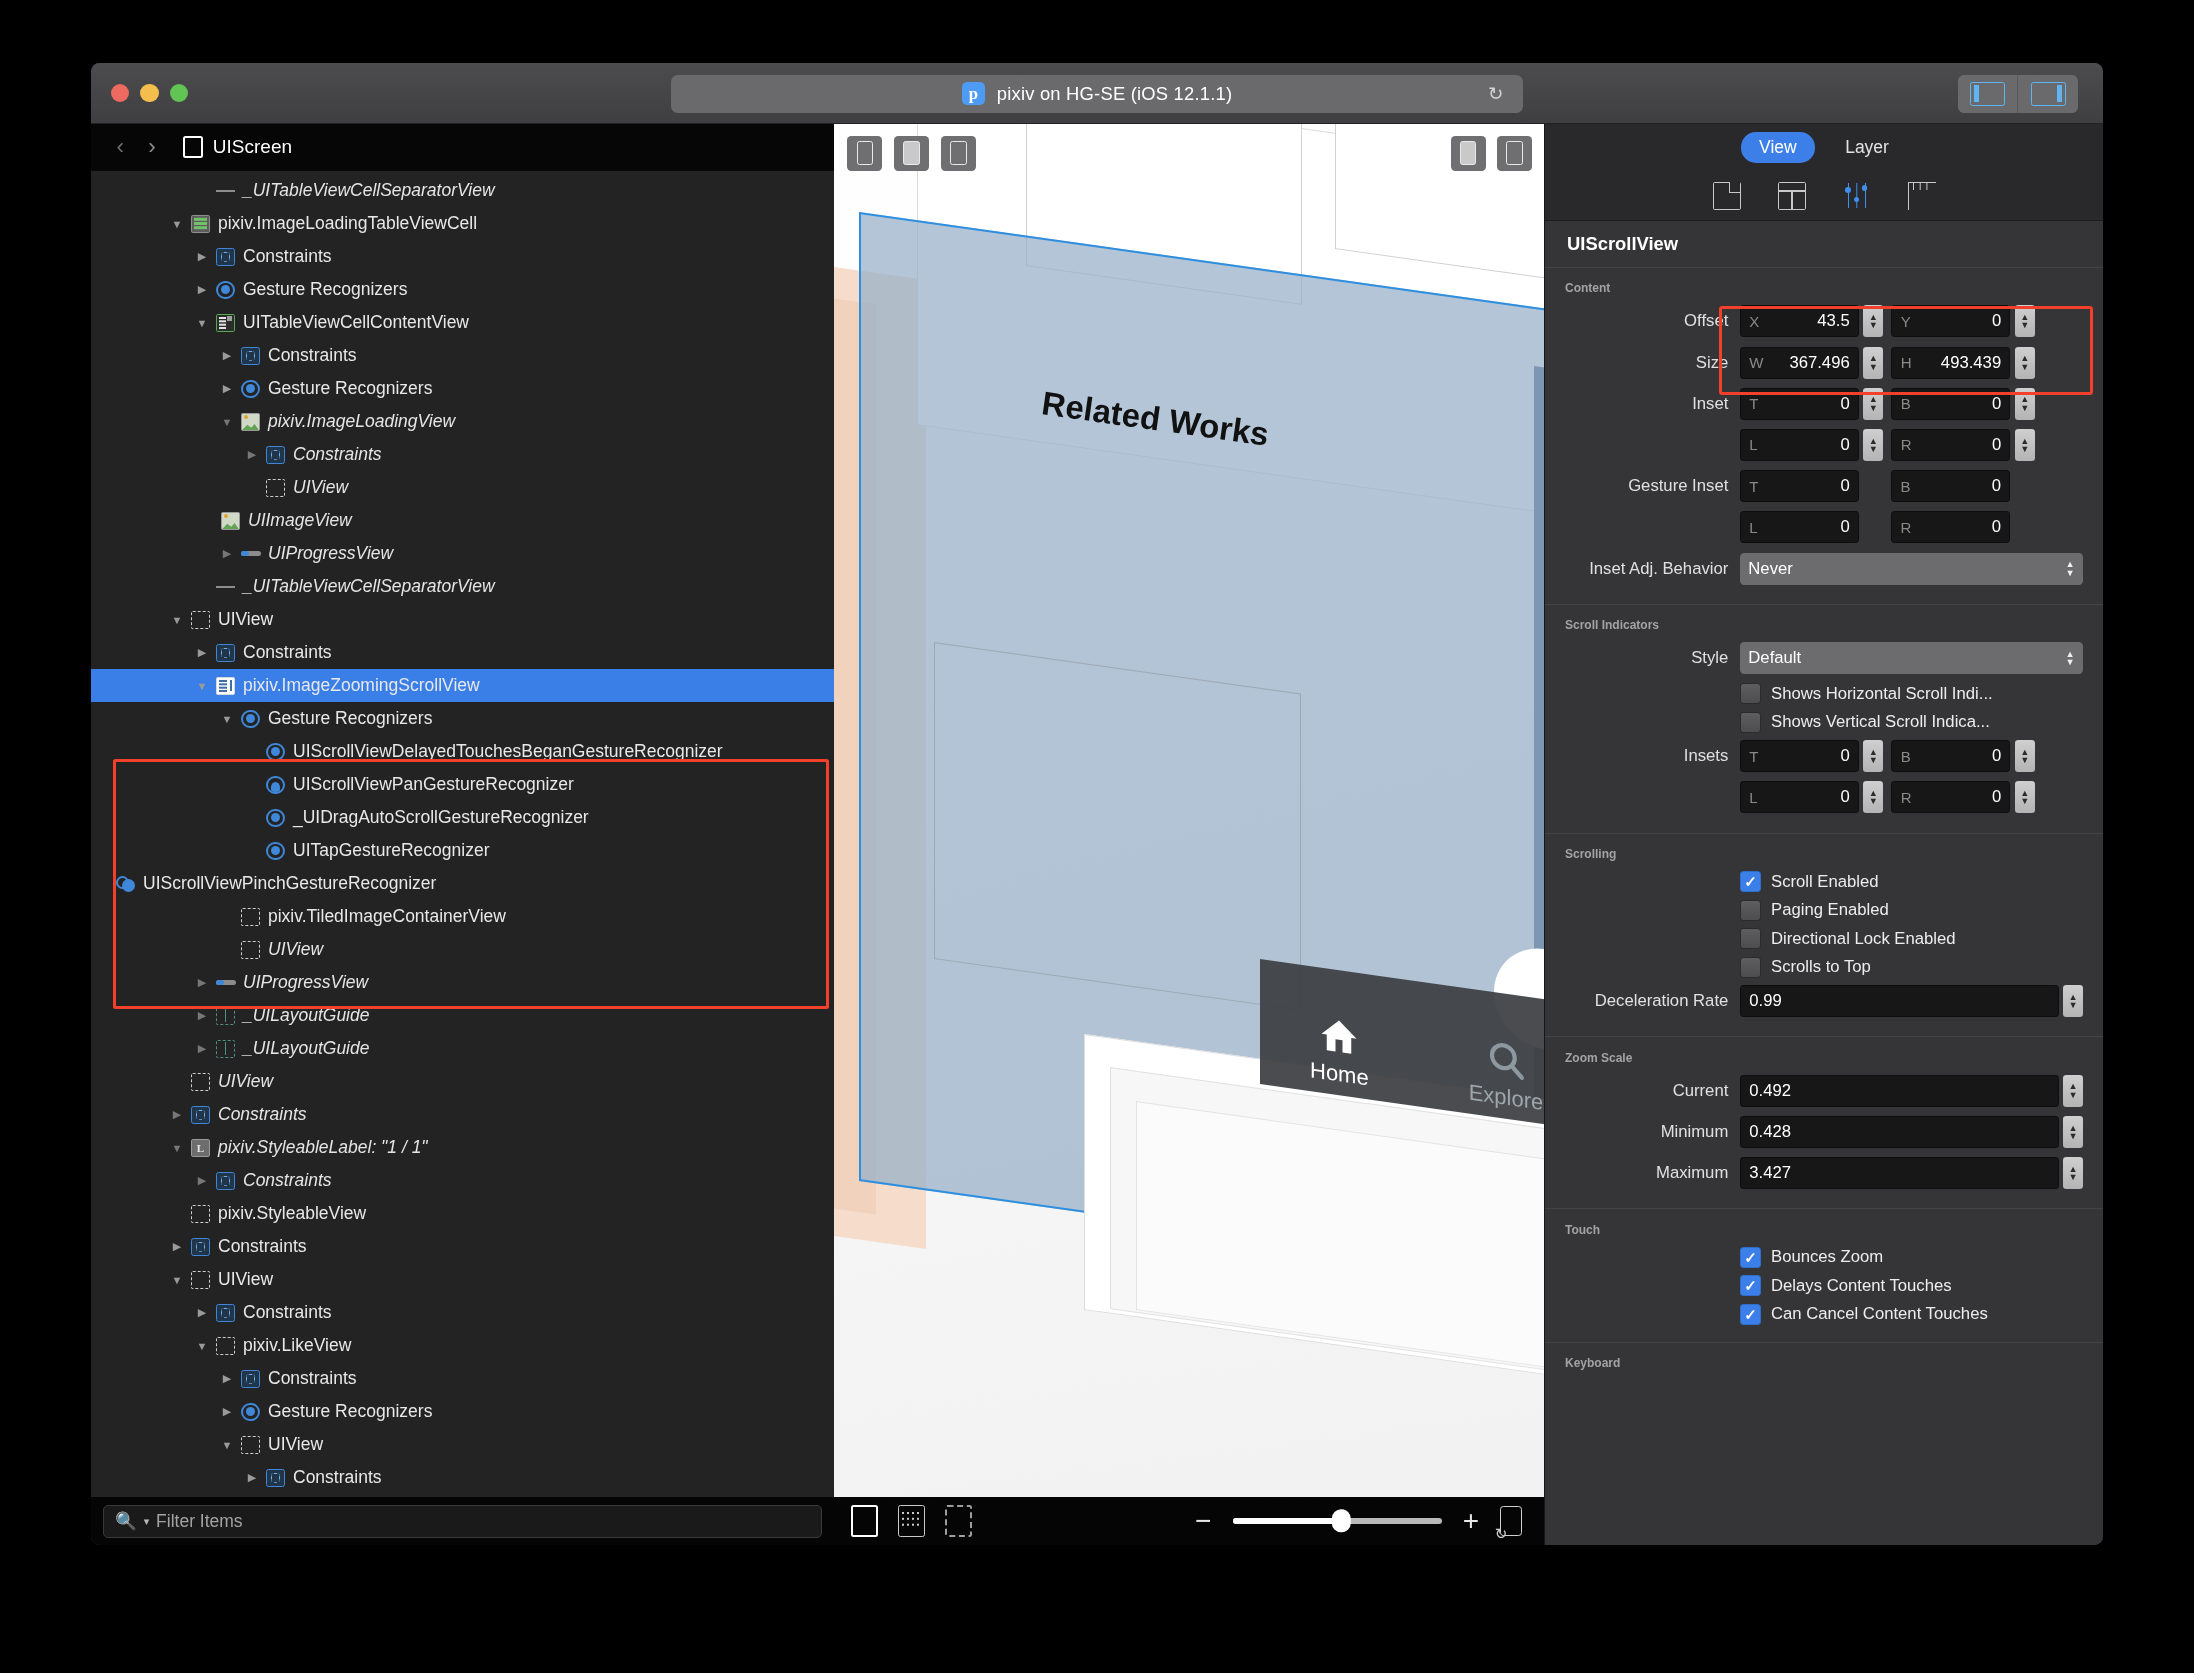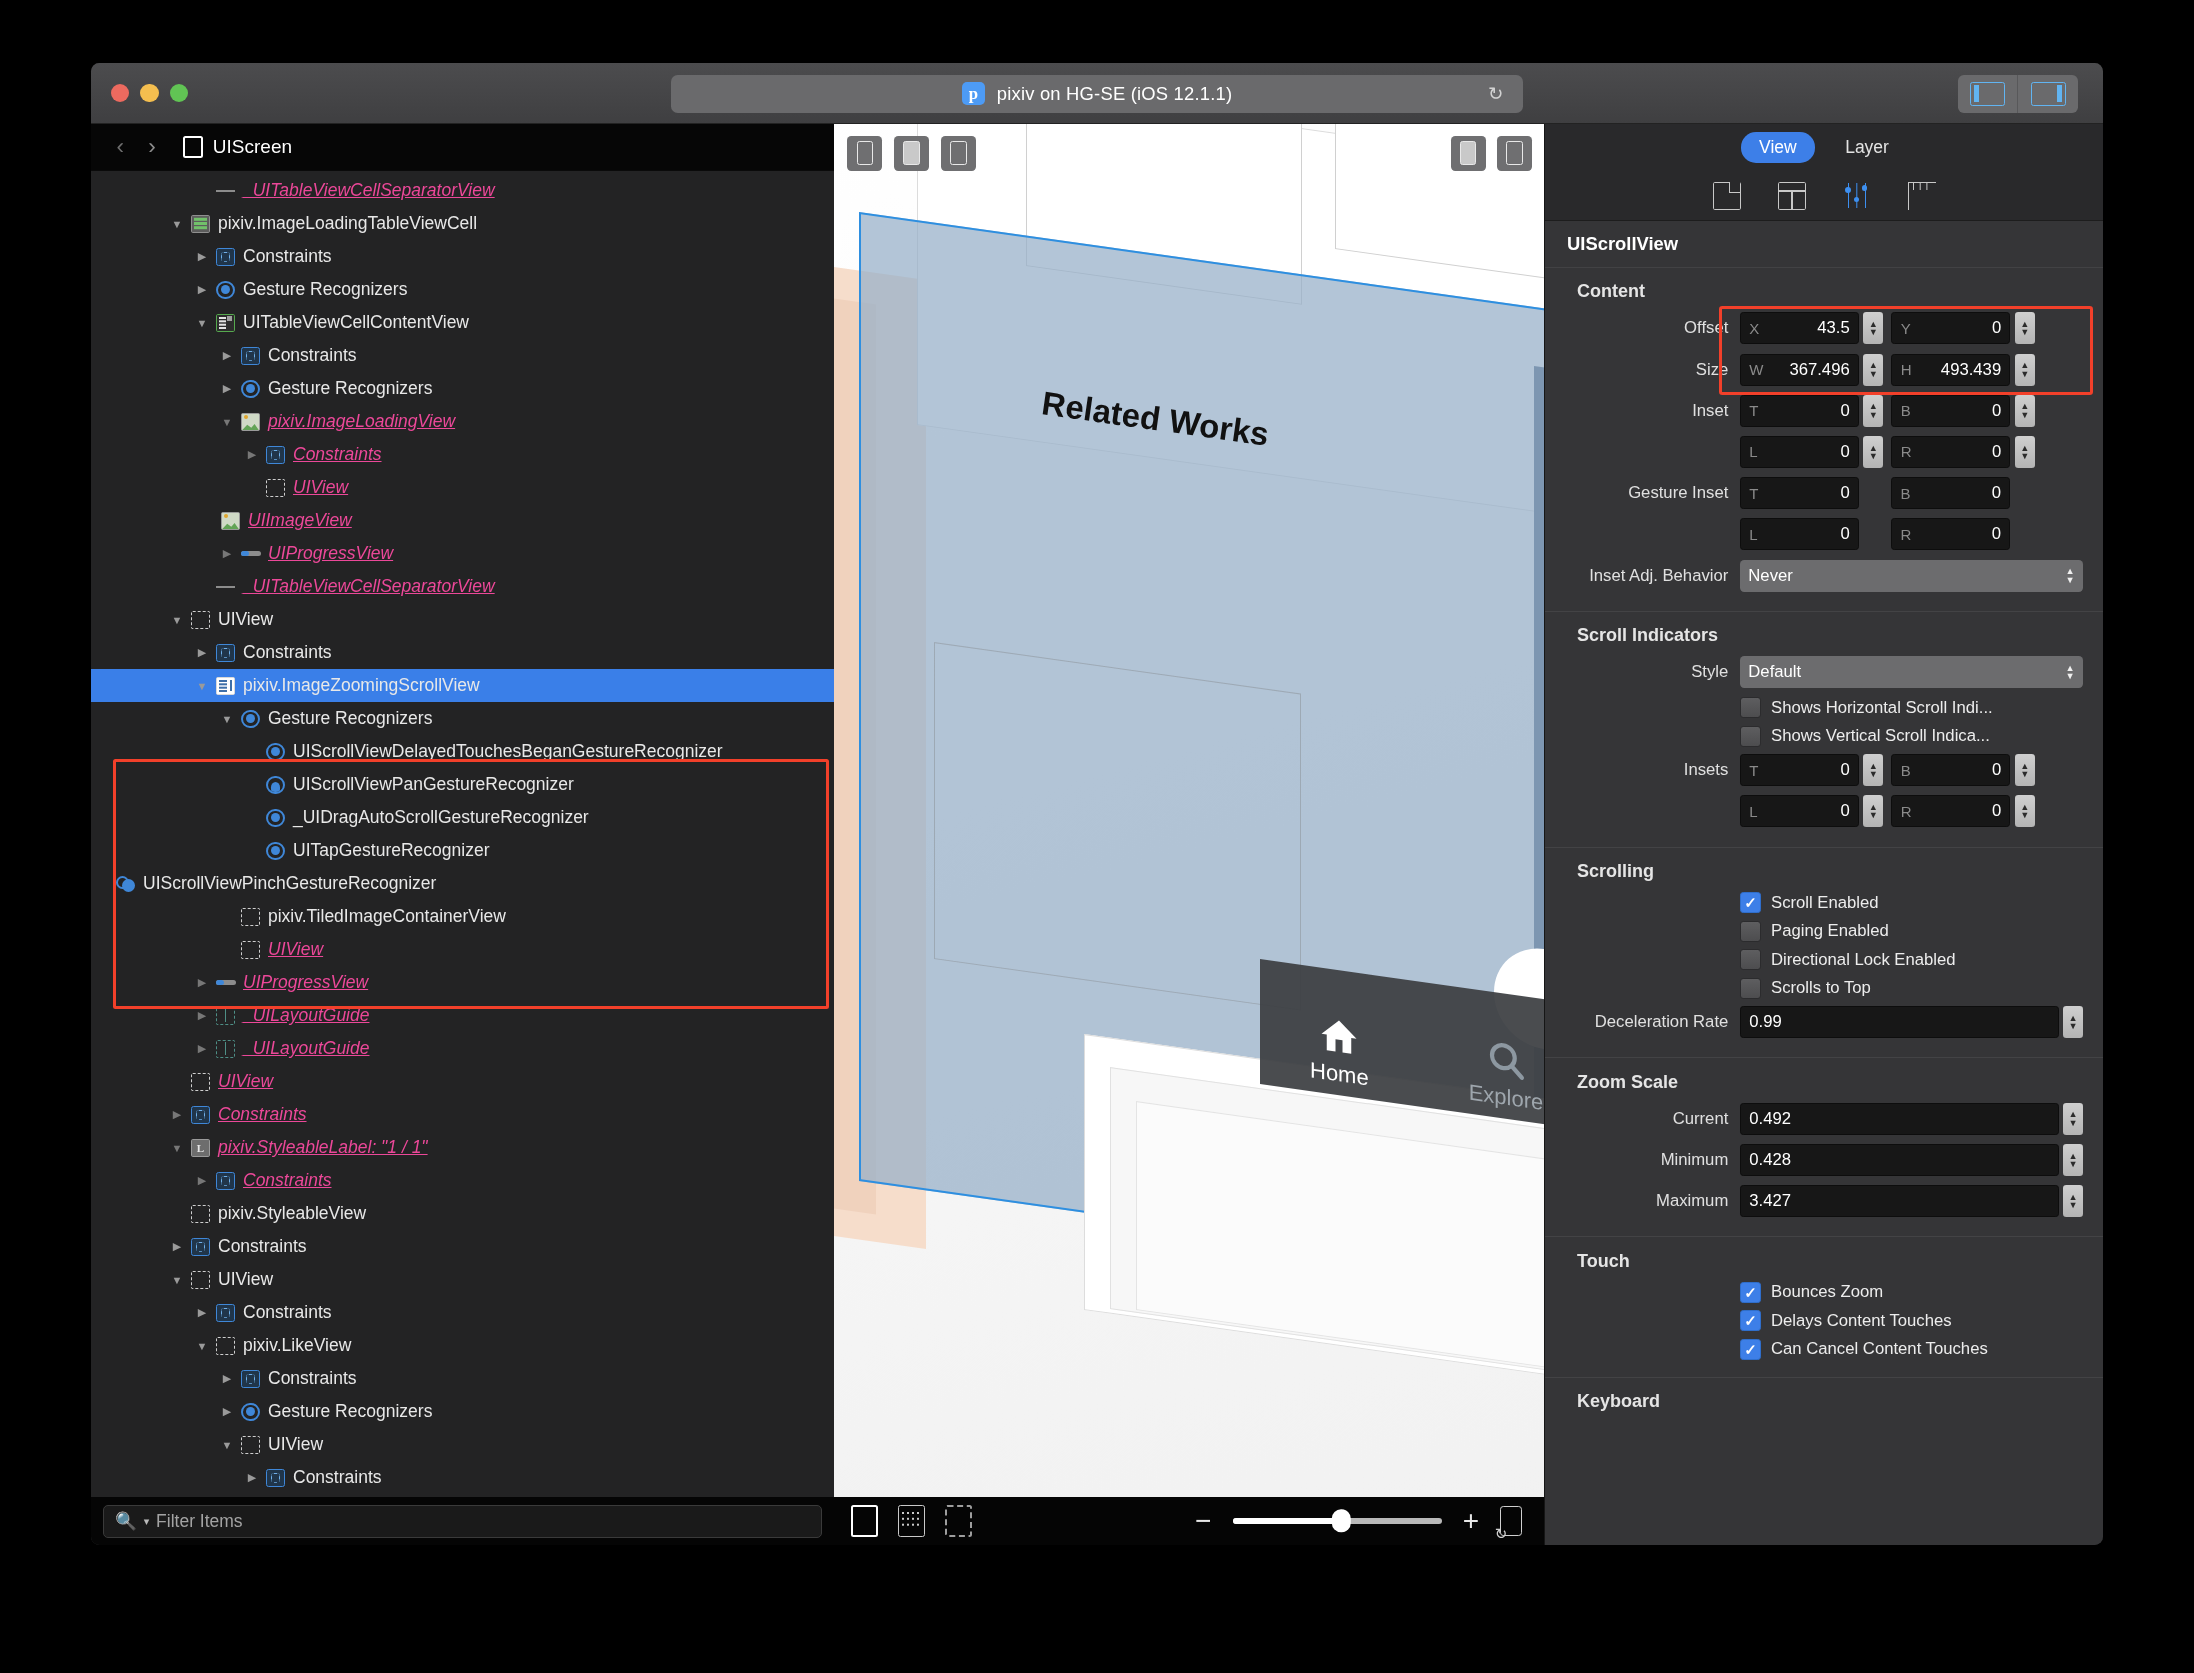--- a/index.html
+++ b/index.html
@@ -95,21 +95,21 @@
     font-size: 17.5px; color: #e8e8e8; white-space: nowrap;
     position: relative;
   }
   .row.sel { background: #3a7fe8; }
   .row .disc {
     width: 22px; flex-shrink: 0; text-align: center;
     color: #9a9a9a; font-size: 11px;
   }
   .row .ico { width: 25px; flex-shrink: 0; display: flex; align-items: center; justify-content: center; }
   .row .txt { padding-left: 5px; }
-  .row.italic .txt { font-style: italic; color: #ec4899; text-decoration: underline; }
+  .row.italic .txt { font-style: italic; color: #e5e5e5; }
   .row.italic .disc { color: #777; }
 
   
   .g { width: 18.4px; height: 18.4px; display: inline-block; position: relative; }
   .g.square-dash { border: 1.7px dashed #cfcfcf; border-radius: 1.7px; }
   .g.constraints { border: 1.7px solid #3f87d8; border-radius: 2.5px; background:#20354a; }
   .g.constraints::after {
     content:""; position:absolute; left:3.3px; top:3.3px; right:3.3px; bottom:3.3px;
     border:1.7px solid #6fb0ea; border-radius:0.8px;
     clip-path: polygon(0 0,35% 0,35% 10%,10% 10%,10% 35%,0 35%, 0 65%,10% 65%,10% 90%,35% 90%,35% 100%,0 100%, 100% 100%,65% 100%,65% 90%,90% 90%,90% 65%,100% 65%,100% 35%,90% 35%,90% 10%,65% 10%,65% 0,100% 0);
@@ -241,21 +241,21 @@
       box-shadow: 6.7px 0 0 #c8c8c8, 13.4px 0 0 #c8c8c8; }
 
   .insp-title {
     height:47px; display:flex; align-items:center; padding-left:22px;
     color:#ffffff; font-size:18.4px; font-weight:700;
     border-bottom:0.8px solid #424244;
   }
 
   .insp-scroll { flex:1; overflow:hidden; position:relative; }
   .sect { padding: 13.4px 20px 10px 20px; border-bottom:0.8px solid #434345; position:relative; }
-  .sect-head { color:#e5e5e5; font-size:18px; font-weight:700; margin-bottom:10px;margin-left:12px; }
+  .sect-head { color:#a3a3a3; font-size:12px; font-weight:700; margin-bottom:10px; }
 
   .frow { display:flex; align-items:center; margin-bottom:9.2px; }
   .flabel { width:175px; text-align:right; padding-right:11.7px; color:#e0e0e0; font-size:16.7px; }
   .fspace { width:175px; }
 
   .numbox {
     height:32px; background:#171717; border:0.8px solid #0d0d0d; border-radius:3.3px;
     display:flex; align-items:center; padding:0 8.3px; color:#fff; font-size:16.7px;
     min-width:119px;
   }

